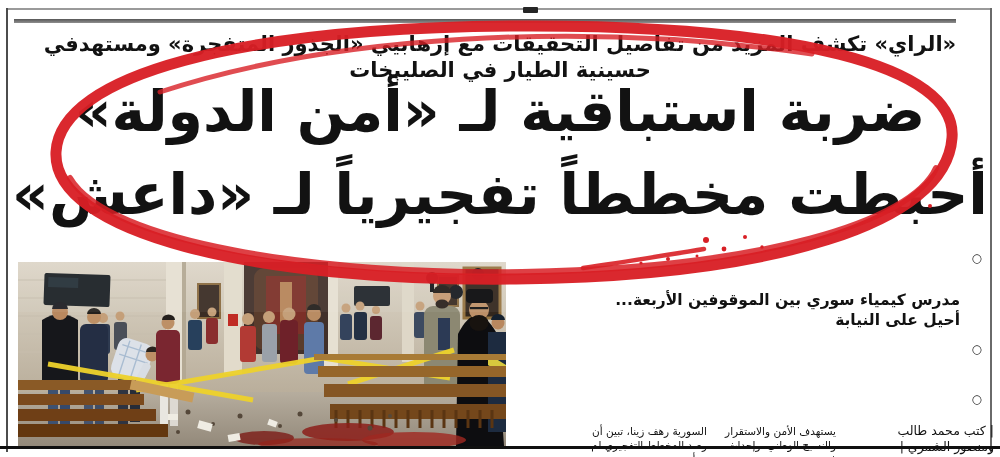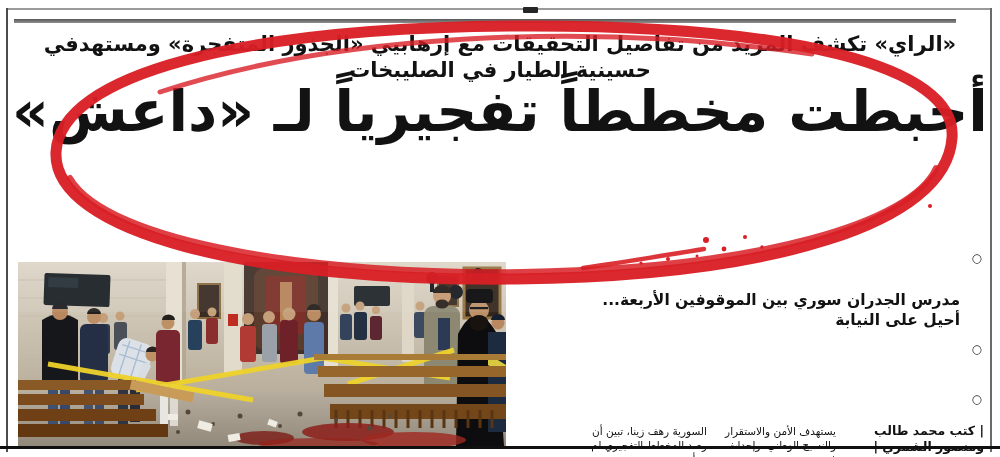--- a/index.html
+++ b/index.html
@@ -33,22 +33,22 @@
     position:absolute;top:249px;right:16px;width:408px;direction:rtl;
     font-weight:bold;font-size:15.5px;line-height:1.32;z-index:12;
     list-style:none;margin:0;padding:0;
   }
   .bullet{position:relative;padding-right:24px;margin-bottom:9px;white-space:pre-line;}
   .bullet .marker{
     position:absolute;right:2px;top:2px;font-size:12px;font-weight:normal;color:#1a1a1a;
   }
   
   .byline{
-    position:absolute;top:423px;right:16px;width:112px;direction:rtl;text-align:right;
-    font-weight:bold;font-size:12.5px;line-height:1.3;white-space:pre-line;z-index:25;
+    position:absolute;top:423px;right:6px;width:112px;direction:rtl;text-align:right;
+    font-weight:normal;font-size:12.5px;line-height:1.3;white-space:pre-line;z-index:25;
   }
   .bodycol{
     position:absolute;top:425px;direction:rtl;text-align:right;
     font-size:10.5px;line-height:1.32;white-space:pre-line;z-index:25;
   }
   .bodycol.c1{right:164px;width:128px;}
   .bodycol.c2{right:293px;width:126px;}
   
   .red-overlay{position:absolute;inset:0;z-index:30;pointer-events:none;}
   .red-overlay svg{display:block;width:100%;height:100%;}
@@ -60,20 +60,21 @@
 
   <div class="frame-top"></div>
   <div class="frame-left"></div>
   <div class="frame-right"></div>
   <div class="top-tick"></div>
   <div class="rule"></div>
 
   <div class="kicker">«الراي» تكشف المزيد من تفاصيل التحقيقات مع إرهابيي «الجذور المتفجرة» ومستهدفي حسينية الطيار في الصليبخات</div>
 
   <h1 class="headline" style="margin:0;">
+    <span class="hl">ضربة استباقية لـ «أمن الدولة»</span>
     <span class="hl">أحبطت مخططاً تفجيرياً لـ «داعش»</span>
   </h1>
 
   <div class="photo">
     <svg viewBox="0 0 488 184" preserveAspectRatio="none">
       <defs>
         <linearGradient id="wallg" x1="0" y1="0" x2="0" y2="1">
           <stop offset="0" stop-color="#ddd6c8"></stop>
             <stop offset="1" stop-color="#ab9e89"></stop>
         </linearGradient>
@@ -227,21 +228,21 @@
         <rect x="150" y="152" width="10" height="6"></rect>
         <rect x="250" y="158" width="9" height="6" transform="rotate(20 254 161)"></rect>
       </g>
       <rect x="0" y="0" width="488" height="50" fill="#ffffff" opacity="0.06"></rect>
     </svg>
   </div>
 
   <ul class="bullets">
     <li class="bullet">
       <span class="marker">○</span>
-      <span>مدرس الجدران سوري بين الموقوفين الأربعة... أحيل على النيابة</span>
+      <span>مدرس كيمياء سوري بين الموقوفين الأربعة... أحيل على النيابة</span>
     </li>
     <li class="bullet">
       <span class="marker">○</span>
     </li>
     <li class="bullet">
       <span class="marker">○</span>
       
     </li>
 
   </ul>

